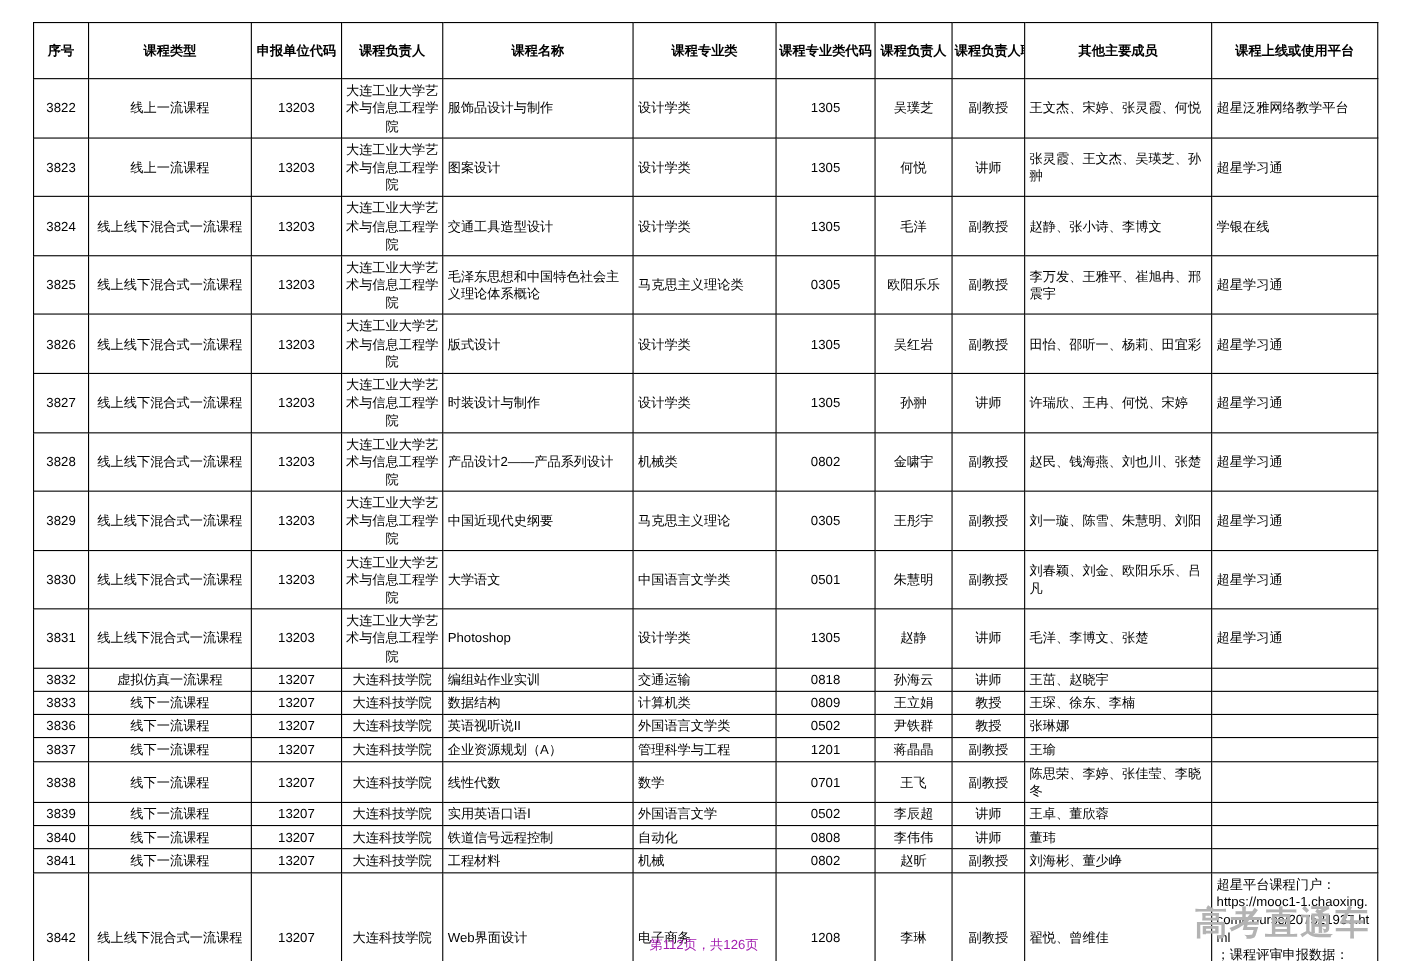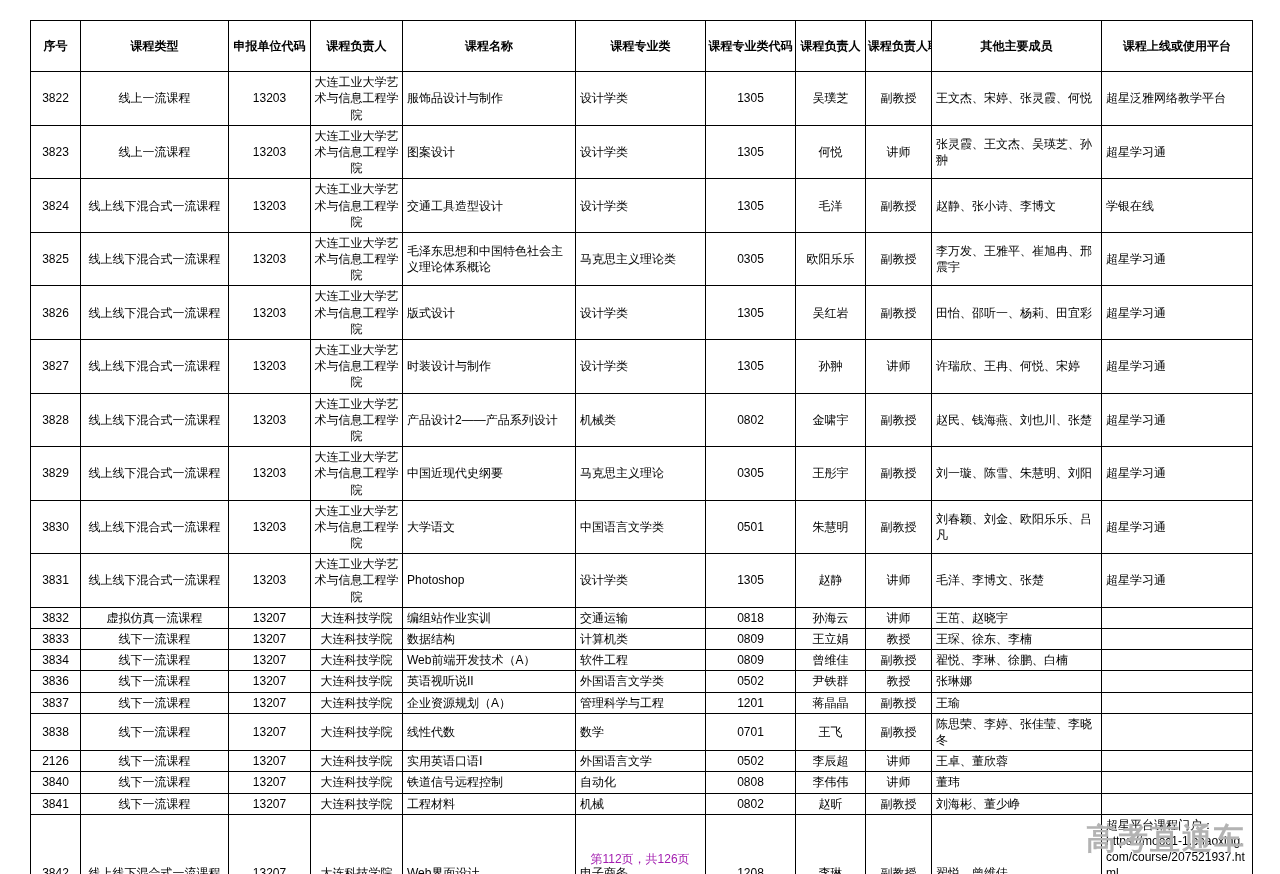--- a/index.html
+++ b/index.html
@@ -220,33 +220,20 @@
           <td class="c">大连科技学院</td>
           <td class="l">数据结构</td>
           <td class="l">计算机类</td>
           <td class="c">0809</td>
           <td class="c">王立娟</td>
           <td class="c">教授</td>
           <td class="l col9">王琛、徐东、李楠</td>
           <td class="l col10"></td>
         </tr>
         <tr>
-          <td class="c">3834</td>
-          <td class="c">线下一流课程</td>
-          <td class="c">13207</td>
-          <td class="c">大连科技学院</td>
-          <td class="l">Web前端开发技术（A）</td>
-          <td class="l">软件工程</td>
-          <td class="c">0809</td>
-          <td class="c">曾维佳</td>
-          <td class="c">副教授</td>
-          <td class="l col9">翟悦、李琳、徐鹏、白楠</td>
-          <td class="l col10"></td>
-        </tr>
-        <tr>
           <td class="c">3836</td>
           <td class="c">线下一流课程</td>
           <td class="c">13207</td>
           <td class="c">大连科技学院</td>
           <td class="l">英语视听说II</td>
           <td class="l">外国语言文学类</td>
           <td class="c">0502</td>
           <td class="c">尹铁群</td>
           <td class="c">教授</td>
           <td class="l col9">张琳娜</td>
@@ -272,21 +259,21 @@
           <td class="c">大连科技学院</td>
           <td class="l">线性代数</td>
           <td class="l">数学</td>
           <td class="c">0701</td>
           <td class="c">王飞</td>
           <td class="c">副教授</td>
           <td class="l col9">陈思荣、李婷、张佳莹、李晓冬</td>
           <td class="l col10"></td>
         </tr>
         <tr>
-          <td class="c">2126</td>
+          <td class="c">3839</td>
           <td class="c">线下一流课程</td>
           <td class="c">13207</td>
           <td class="c">大连科技学院</td>
           <td class="l">实用英语口语Ⅰ</td>
           <td class="l">外国语言文学</td>
           <td class="c">0502</td>
           <td class="c">李辰超</td>
           <td class="c">讲师</td>
           <td class="l col9">王卓、董欣蓉</td>
           <td class="l col10"></td>

